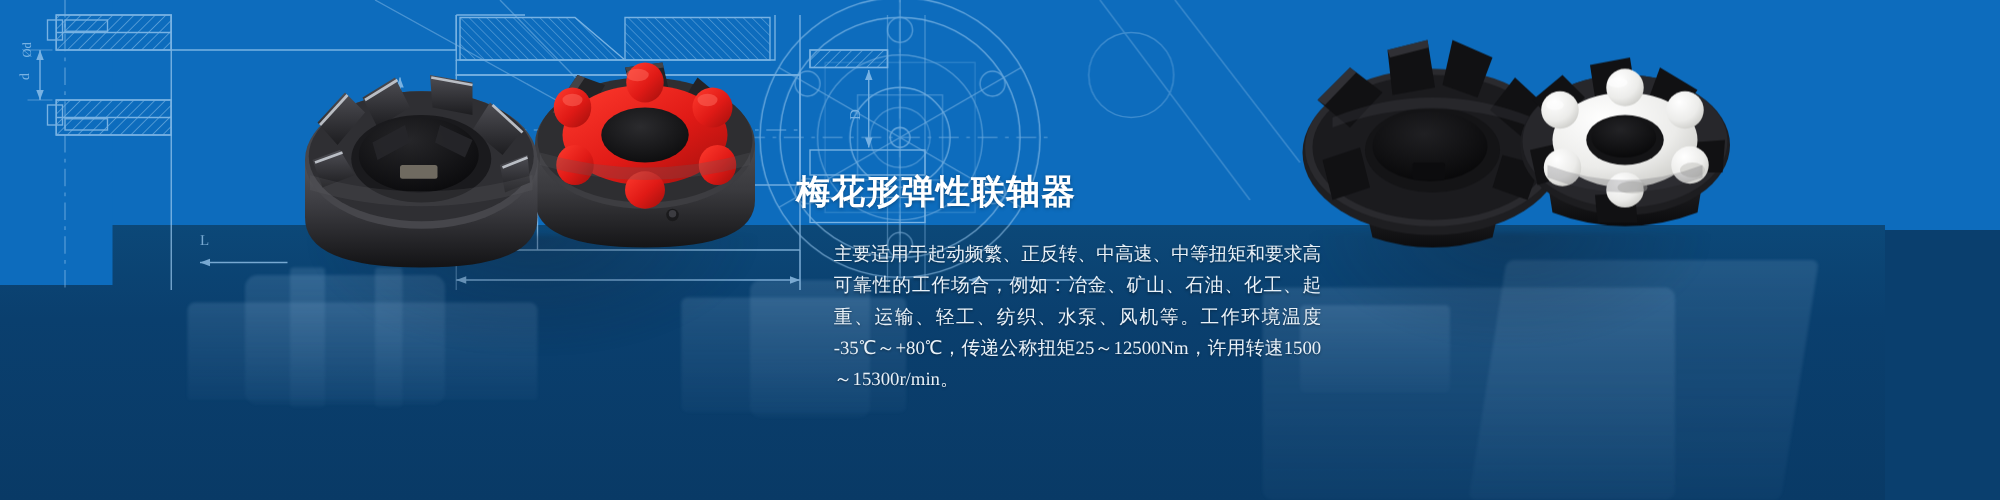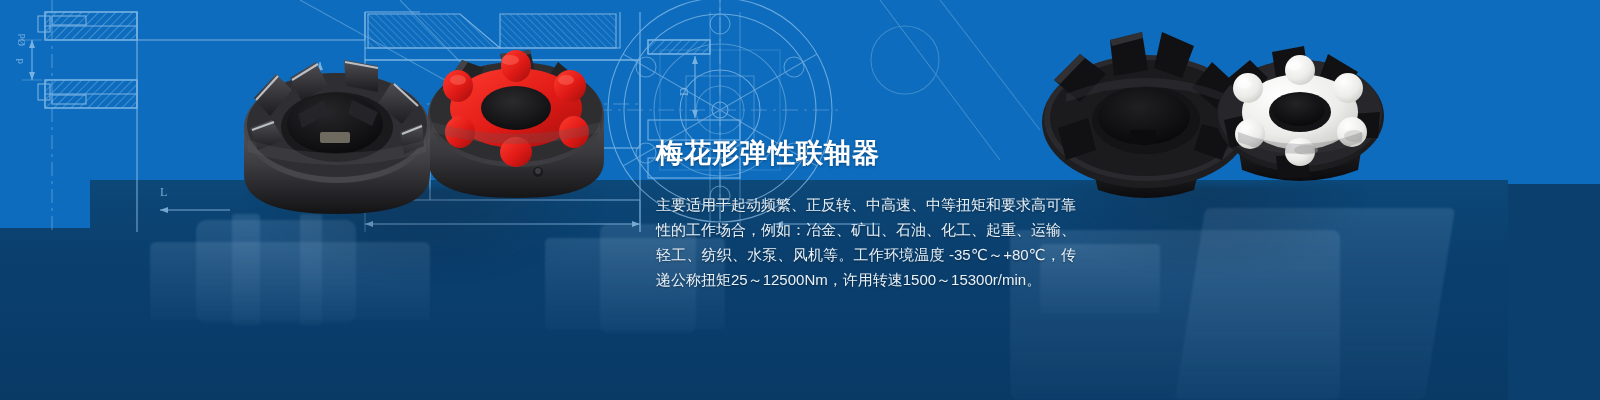--- a/index.html
+++ b/index.html
@@ -54,30 +54,30 @@
 
   
   .reflection{
     position:absolute; pointer-events:none;
     background:radial-gradient(ellipse at 50% 0%,rgba(20,35,55,.55) 0%,rgba(12,60,104,0) 72%);
     filter:blur(2px);
   }
 
   
   .textblock{
-    position:absolute; left:656px; top:136px; width:420px;
+    position:absolute; left:637px; top:136px; width:420px;font-family:Liberation Serif, serif;
   }
   .title{
     font-size:27px; font-weight:bold; color:#ffffff; letter-spacing:1px;
     line-height:34px; text-shadow:0 1px 3px rgba(0,0,0,.35);
     white-space:nowrap;
   }
   .desc{
     margin-top:22px; font-size:15px; line-height:25px; color:#e9f1f8;
-    text-align:justify; text-shadow:0 1px 2px rgba(0,0,0,.4);
+    text-align:justify; text-shadow:0 1px 2px rgba(0,0,0,.4);margin-left:30px;
   }
   .desc p{ margin:0; }
 </style>
 </head>
 <body>
 
 <div class="banner">
 
   <div class="band-dark-grad"></div>
   <div class="step-left"></div>

